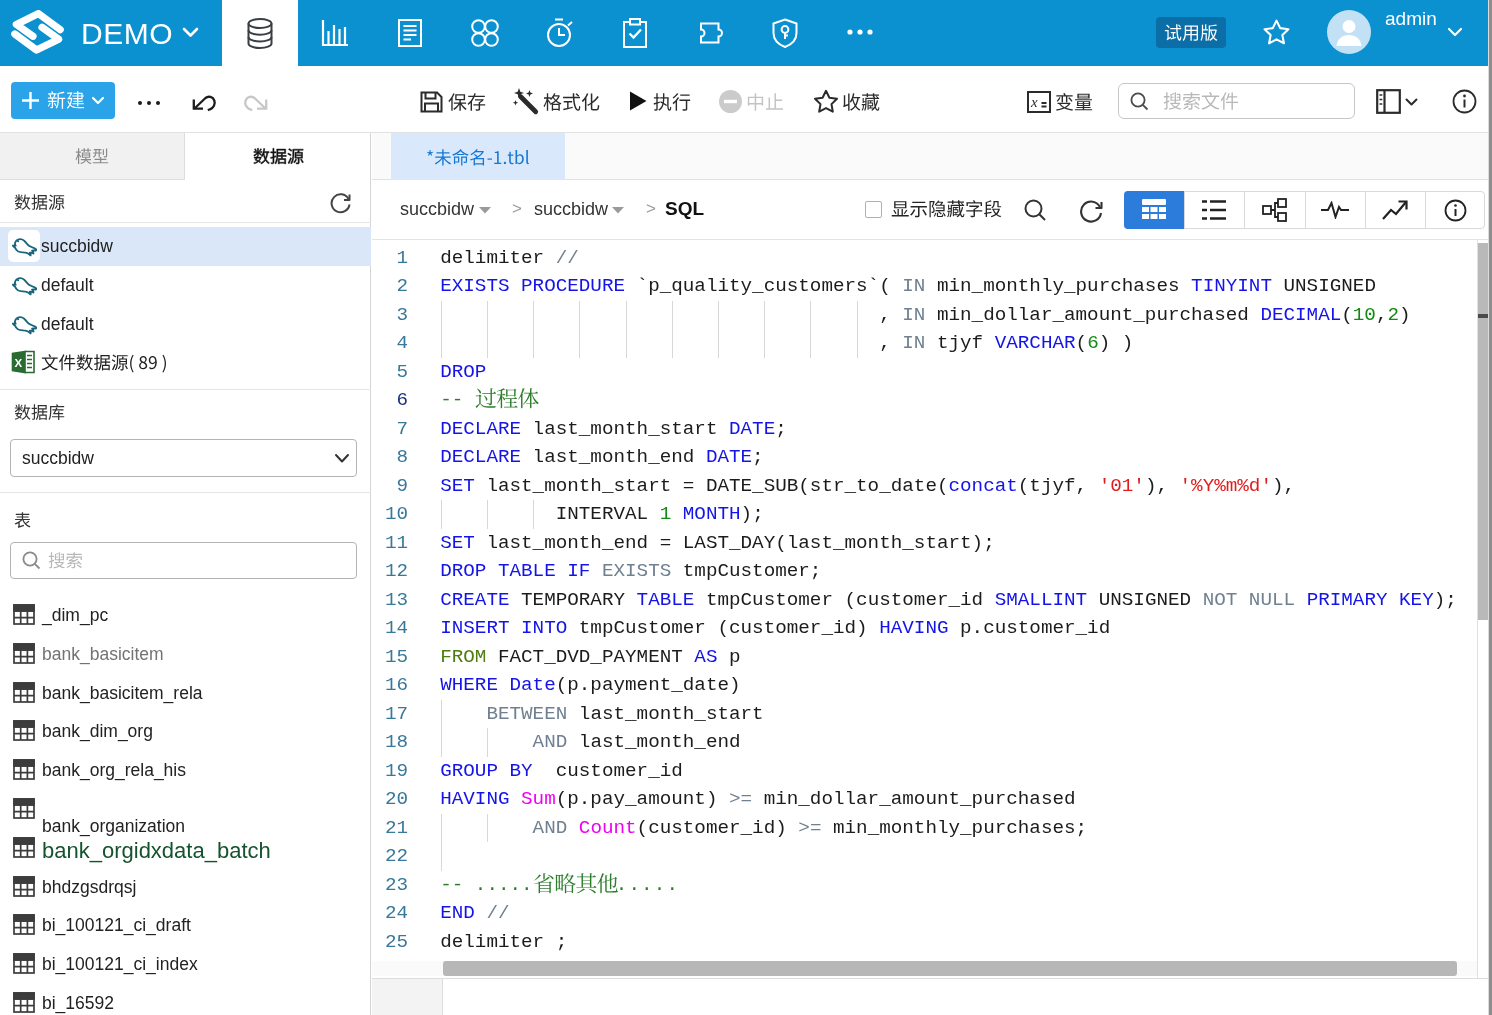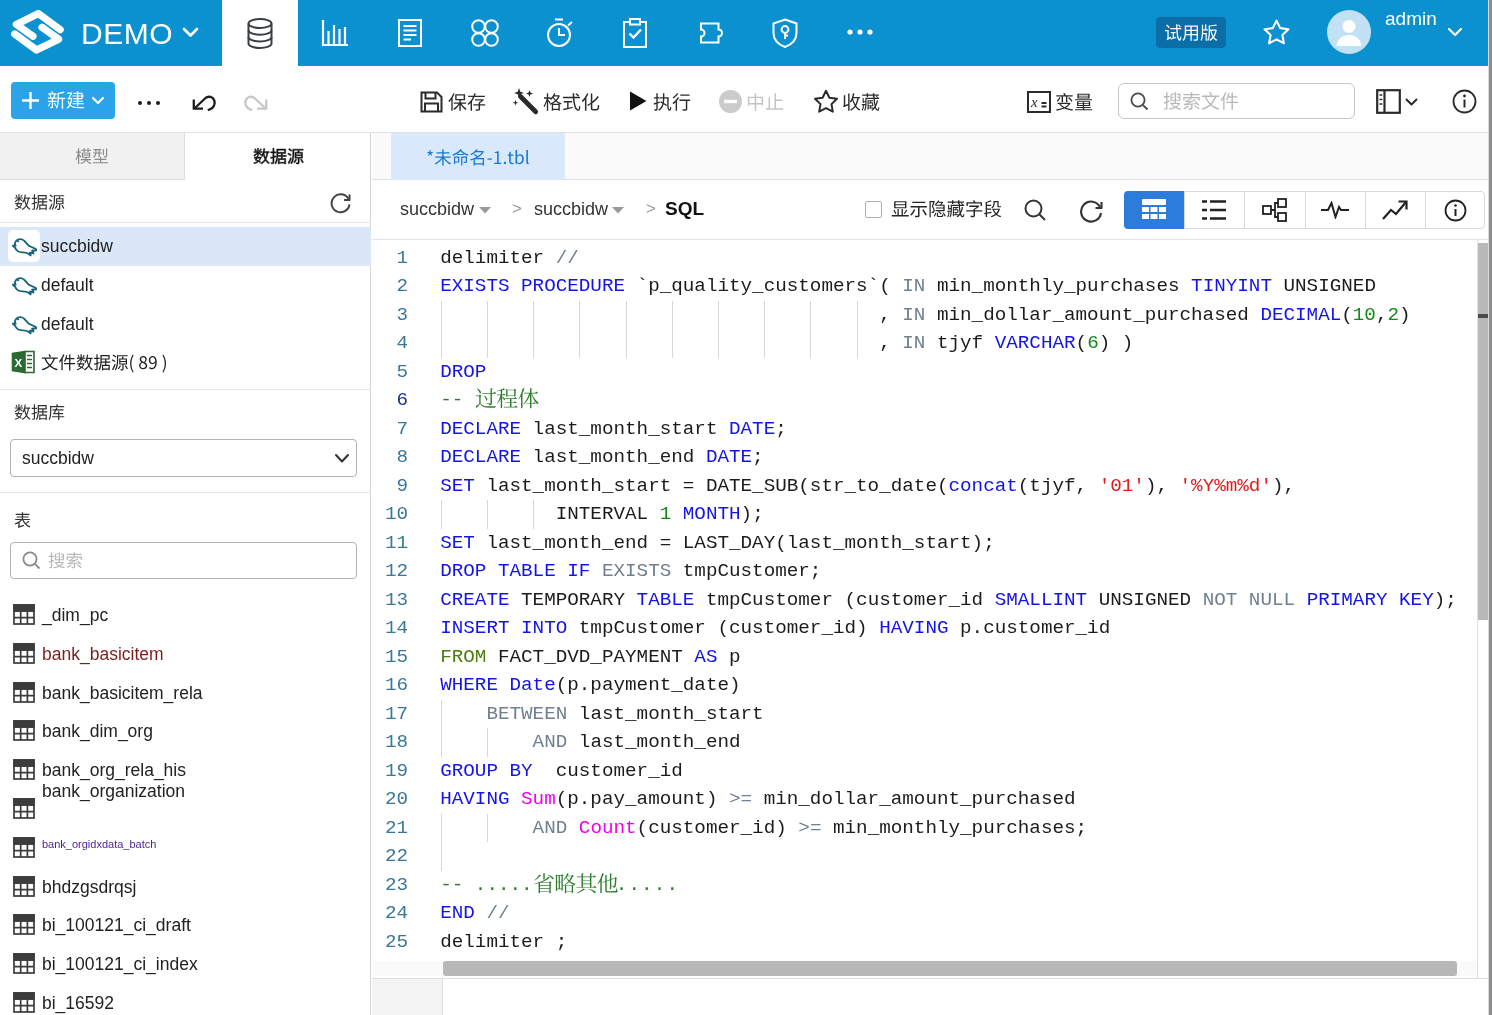--- a/index.html
+++ b/index.html
@@ -339,21 +339,21 @@
 </g>
     </svg>
     <div class="abs" style="left:42px;top:605px;font-size:17.5px;color:#222">_dim_pc</div>
     <svg class="abs" style="left:13px;top:643px" width="22" height="21" viewBox="0 0 22 21">
 <g stroke="#3c3c3c" fill="none" stroke-width="1.7">
 <rect x="1" y="1" width="20" height="19"></rect>
 <path d="M1 7 H 21 M1 13.6 H 21 M7.7 1 V 20 M14.4 1 V 20"></path>
 <rect x="1" y="1" width="20" height="6" fill="#3c3c3c"></rect>
 </g>
     </svg>
-    <div class="abs" style="left:42px;top:644px;font-size:17.5px;color:#7f1d1d">bank_basicitem</div>
+    <div class="abs" style="left:42px;top:644px;font-size:17.5px;color:#737373">bank_basicitem</div>
     <svg class="abs" style="left:13px;top:682px" width="22" height="21" viewBox="0 0 22 21">
 <g stroke="#3c3c3c" fill="none" stroke-width="1.7">
 <rect x="1" y="1" width="20" height="19"></rect>
 <path d="M1 7 H 21 M1 13.6 H 21 M7.7 1 V 20 M14.4 1 V 20"></path>
 <rect x="1" y="1" width="20" height="6" fill="#3c3c3c"></rect>
 </g>
     </svg>
     <div class="abs" style="left:42px;top:683px;font-size:17.5px;color:#222">bank_basicitem_rela</div>
     <svg class="abs" style="left:13px;top:720px" width="22" height="21" viewBox="0 0 22 21">
 <g stroke="#3c3c3c" fill="none" stroke-width="1.7">
@@ -371,29 +371,29 @@
 </g>
     </svg>
     <div class="abs" style="left:42px;top:760px;font-size:17.5px;color:#222">bank_org_rela_his</div>
     <svg class="abs" style="left:13px;top:798px" width="22" height="21" viewBox="0 0 22 21">
 <g stroke="#3c3c3c" fill="none" stroke-width="1.7">
 <rect x="1" y="1" width="20" height="19"></rect>
 <path d="M1 7 H 21 M1 13.6 H 21 M7.7 1 V 20 M14.4 1 V 20"></path>
 <rect x="1" y="1" width="20" height="6" fill="#3c3c3c"></rect>
 </g>
     </svg>
-    <div class="abs" style="left:42px;top:781px;font-size:17.5px;color:#222">bank_organization</div>
+    <div class="abs" style="left:42px;top:816px;font-size:17.5px;color:#222">bank_organization</div>
     <svg class="abs" style="left:13px;top:837px" width="22" height="21" viewBox="0 0 22 21">
 <g stroke="#3c3c3c" fill="none" stroke-width="1.7">
 <rect x="1" y="1" width="20" height="19"></rect>
 <path d="M1 7 H 21 M1 13.6 H 21 M7.7 1 V 20 M14.4 1 V 20"></path>
 <rect x="1" y="1" width="20" height="6" fill="#3c3c3c"></rect>
 </g>
     </svg>
-    <div class="abs" style="left:42px;top:838px;font-size:11px;color:#4c1d95">bank_orgidxdata_batch</div>
+    <div class="abs" style="left:42px;top:838px;font-size:22px;color:#14532d">bank_orgidxdata_batch</div>
     <svg class="abs" style="left:13px;top:876px" width="22" height="21" viewBox="0 0 22 21">
 <g stroke="#3c3c3c" fill="none" stroke-width="1.7">
 <rect x="1" y="1" width="20" height="19"></rect>
 <path d="M1 7 H 21 M1 13.6 H 21 M7.7 1 V 20 M14.4 1 V 20"></path>
 <rect x="1" y="1" width="20" height="6" fill="#3c3c3c"></rect>
 </g>
     </svg>
     <div class="abs" style="left:42px;top:877px;font-size:17.5px;color:#222">bhdzgsdrqsj</div>
     <svg class="abs" style="left:13px;top:914px" width="22" height="21" viewBox="0 0 22 21">
 <g stroke="#3c3c3c" fill="none" stroke-width="1.7">

